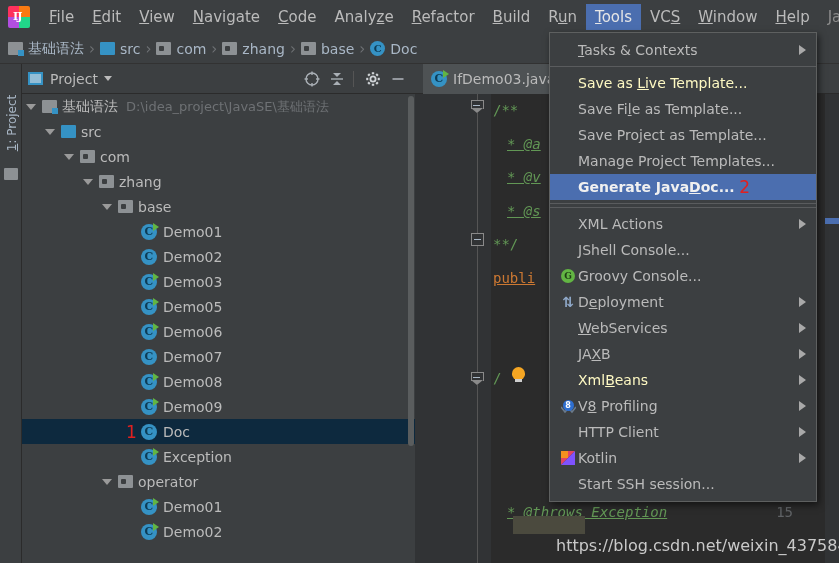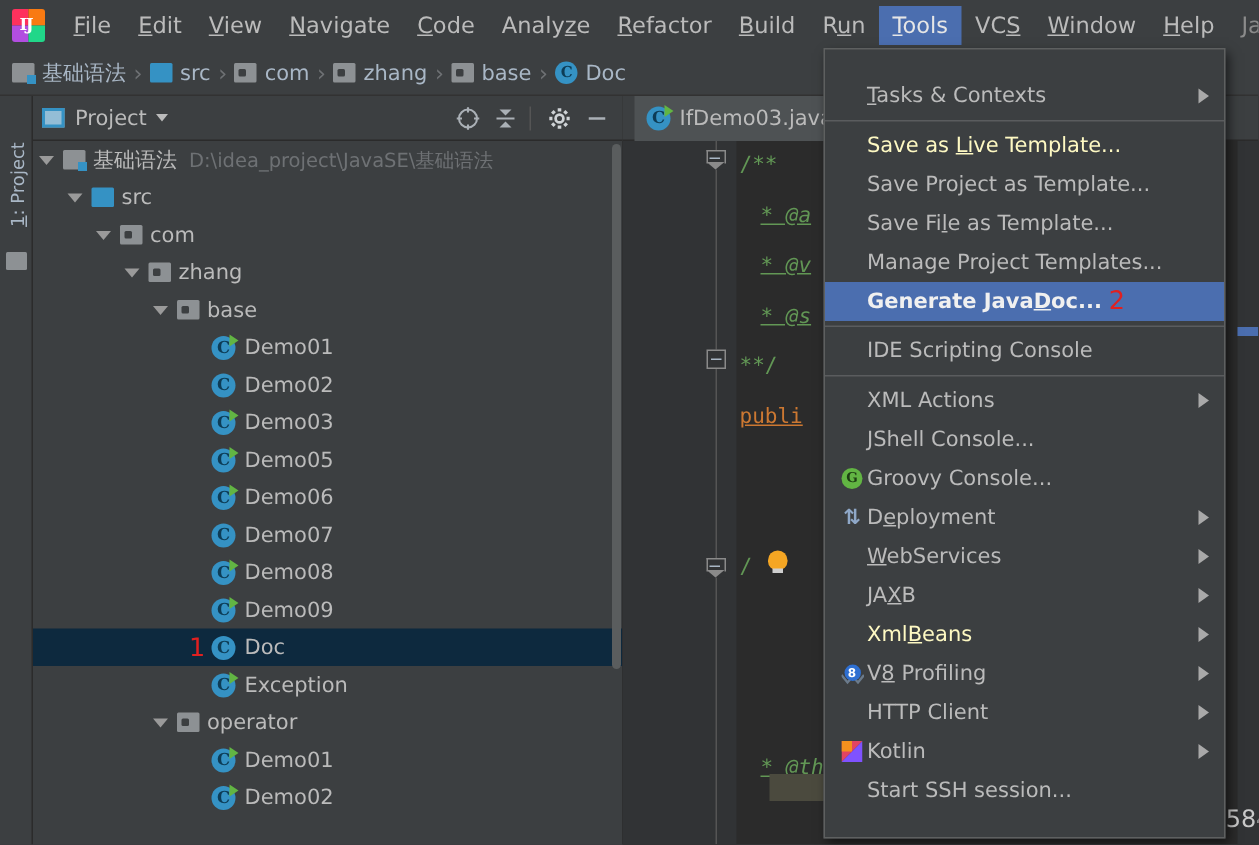--- a/index.html
+++ b/index.html
@@ -118,21 +118,21 @@
 
   .watermark {
     position:absolute; left:556px; top:536px; color:#d7d7d7; font-size:16px;
     font-family:"DejaVu Sans", sans-serif; white-space:nowrap; opacity:0.92;
   }
 
   
   .dropdown {
     position:absolute; left:549px; top:32px; width:268px;
     background:#3c3f41; border:1px solid #5e6060; box-shadow:2px 3px 7px rgba(0,0,0,0.55);
-    padding:18px 0; z-index:50;
+    padding:4px 0; z-index:50;
   }
   .mrow { height:26px; display:flex; align-items:center; padding:0 6px 0 8px; position:relative; white-space:nowrap; cursor:default;}
   .mrow.hl { background:#4b6eaf; }
   .mrow .micon { width:20px; flex:none; display:flex; align-items:center; justify-content:center;}
   .mrow .mlabel { color:#bbbbbb; font-size:14px; }
   .mrow.hl .mlabel { color:#f0f0f0;font-weight:bold; }
   .mrow.disabled .mlabel { color:#fef9c3; }
   .mrow .submenu-arr {
     position:absolute; right:10px; width:0;height:0;
     border-top:5px solid transparent; border-bottom:5px solid transparent; border-left:7px solid #a9a9a9;
@@ -463,40 +463,36 @@
           <span class="mlabel"><span class="u">T</span>asks &amp; Contexts</span>
           <span class="submenu-arr"></span>
         </div>
         <div class="msep"></div>
         <div class="mrow disabled">
           <span class="micon"></span>
           <span class="mlabel">Save as <span class="u">Li</span>ve Template...</span>
         </div>
         <div class="mrow">
           <span class="micon"></span>
+          <span class="mlabel">Save Fi<span class="u">l</span>e as Template...</span>
+        </div>
+        <div class="mrow">
+          <span class="micon"></span>
           <span class="mlabel">Save Project as Template...</span>
-        </div>
-        <div class="mrow">
-          <span class="micon"></span>
-          <span class="mlabel">Save Fi<span class="u">l</span>e as Template...</span>
         </div>
         <div class="mrow">
           <span class="micon"></span>
           <span class="mlabel">Manage Project Templates...</span>
         </div>
         <div class="mrow hl">
           <span class="micon"></span>
           <span class="mlabel">Generate Java<span class="u">D</span>oc...</span>
           <span class="redmark2" style="right: 66px; top: 3px;">2</span>
         </div>
         <div class="msep"></div>
-        <div class="mrow">
-          <span class="micon"></span>
-          <span class="mlabel">IDE Scripting Console</span>
-        </div>
         <div class="msep"></div>
         <div class="mrow">
           <span class="micon"></span>
           <span class="mlabel">XML Actions</span>
           <span class="submenu-arr"></span>
         </div>
         <div class="mrow">
           <span class="micon"></span>
           <span class="mlabel">JShell Console...</span>
         </div>

